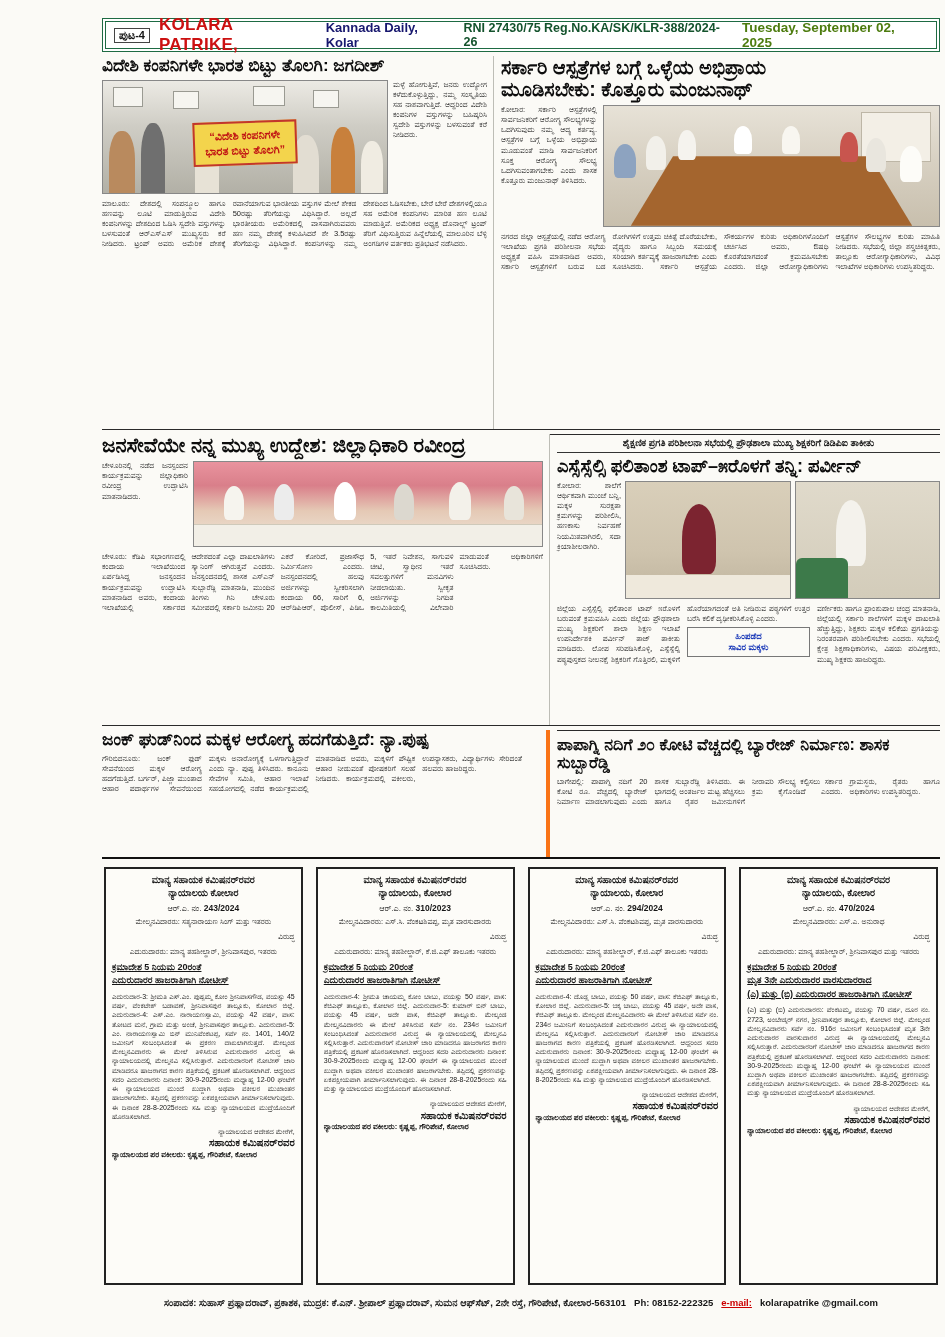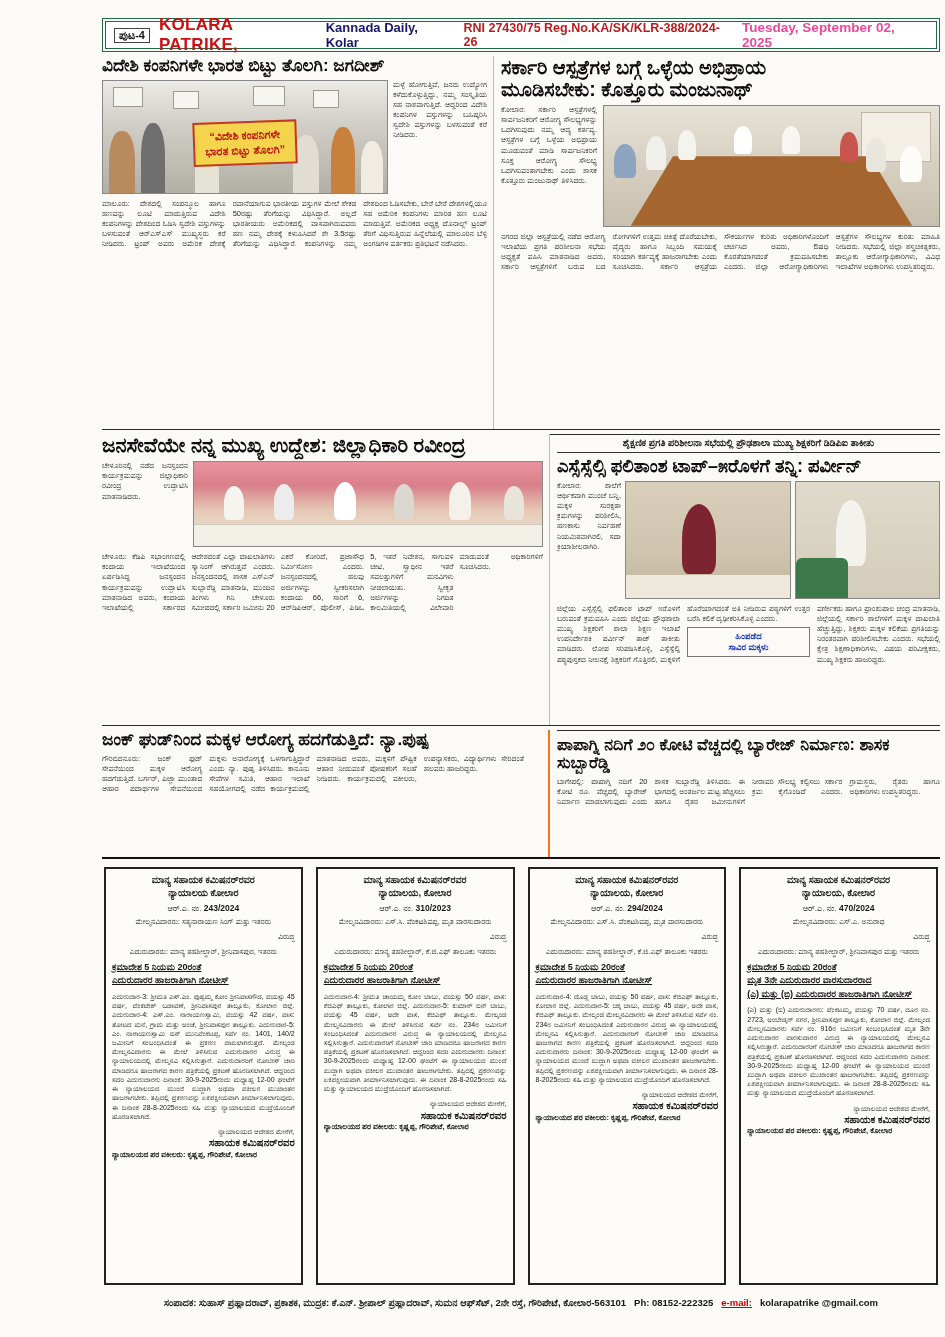--- a/index.html
+++ b/index.html
@@ -5,22 +5,22 @@
   * { box-sizing: border-box; margin: 0; padding: 0; }
   body { background:#e9e7e2; font-family:"Liberation Sans","DejaVu Sans",sans-serif; }
   .page { position:relative; width:945px; height:1337px; background:#fbfaf6; margin:0 auto; overflow:hidden; color:#161616; }
   .content { position:absolute; left:102px; top:18px; width:838px; }
 
   
   .masthead { border:4px double #1e6b43; background:#fff; display:flex; align-items:center; gap:9px; padding:4px 8px; height:34px; }
   .page-label { border:1px solid #444; padding:0 4px; font-size:11px; font-weight:bold; }
   .brand { color:#cc1111; font-weight:bold; font-size:17px; letter-spacing:.3px; }
   .daily { color:#17176e; font-size:13px; font-weight:bold; }
-  .reg   { color:#b91c1c; font-size:12.5px; font-weight:bold; }
-  .mdate { color:#ec4899; font-size:13.5px; font-weight:bold; margin-left:auto; }
+  .reg   { color:#14532d; font-size:12.5px; font-weight:bold; }
+  .mdate { color:#4d7c0f; font-size:13.5px; font-weight:bold; margin-left:auto; }
 
   
   .row { display:flex; }
   .hl  { font-weight:bold; color:#0d0d0d; line-height:1.15; }
   .bodytxt { font-size:7.5px; line-height:1.36; text-align:justify; color:#222; }
   .lead-col { font-size:7.5px; line-height:1.36; text-align:justify; color:#222; }
   .photo { position:relative; overflow:hidden; border:1px solid #888; }
 
   
   .row1 { height:378px; border-bottom:1px solid #2a2a2a; padding-top:4px; }
@@ -62,21 +62,21 @@
   .d-lead { width:64px; }
   .photoD1 { flex:1.15; height:118px; background:linear-gradient(180deg,#d9cfba 0%,#cfc4ae 60%,#bfb49e 100%); }
   .photoD2 { flex:1; height:118px; background:linear-gradient(180deg,#e0dacb 0%,#d3ccba 100%); }
   .blob { position:absolute; border-radius:50% 50% 18% 18%; }
   .d-body { column-count:3; column-gap:7px; margin-top:5px; }
   .d-sub { border:1px solid #777; color:#1837b8; font-weight:bold; text-align:center;
            font-size:8.5px; line-height:1.3; padding:3px 2px; margin:3px 0; }
 
   
   .row3 { height:133px; border-bottom:2px solid #111; padding-top:4px; }
-  .artE { width:448px; padding-right:24px; border-right:2px solid #f97316; }
+  .artE { width:448px; padding-right:24px; border-right:4px solid #f97316; }
   .artE .hl { font-size:17px; margin-bottom:4px; }
   .e-body { column-count:4; column-gap:7px; }
   .artF { flex:1; padding-left:7px; }
   .artF .hl { font-size:16px; margin-bottom:4px; border-top:1px solid #2a2a2a; padding-top:5px; }
   .f-body { column-count:4; column-gap:7px; }
 
   
   .notices { display:flex; gap:13px; padding:8px 2px 6px; height:432px; }
   .notice { flex:1; border:2px solid #222; background:#fdfcf8; padding:5px 6px; font-size:7px; line-height:1.32; }
   .n-court { font-weight:bold; text-align:center; font-size:9.5px; line-height:1.35; }

